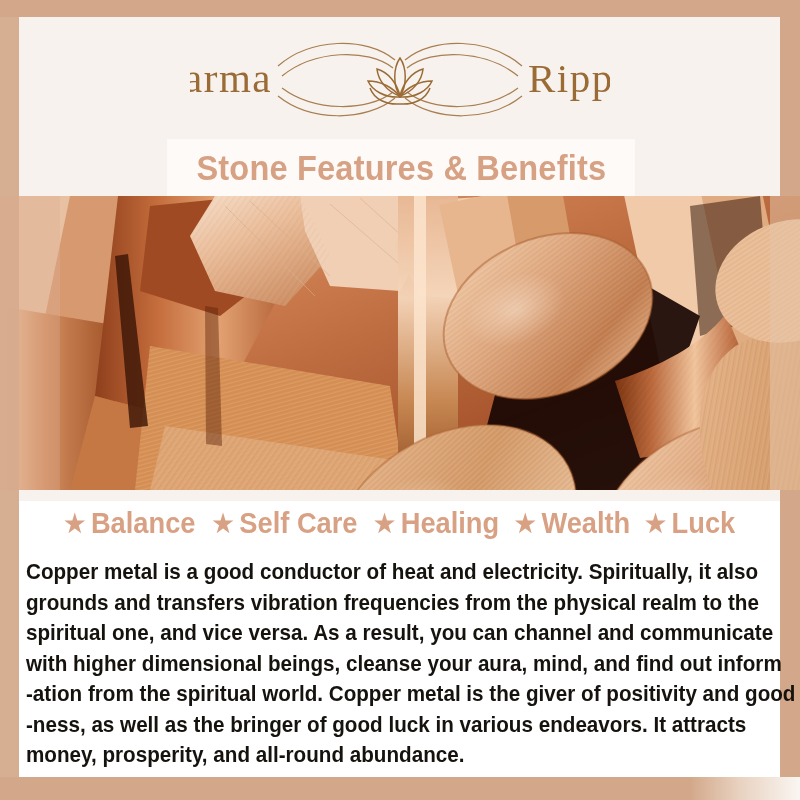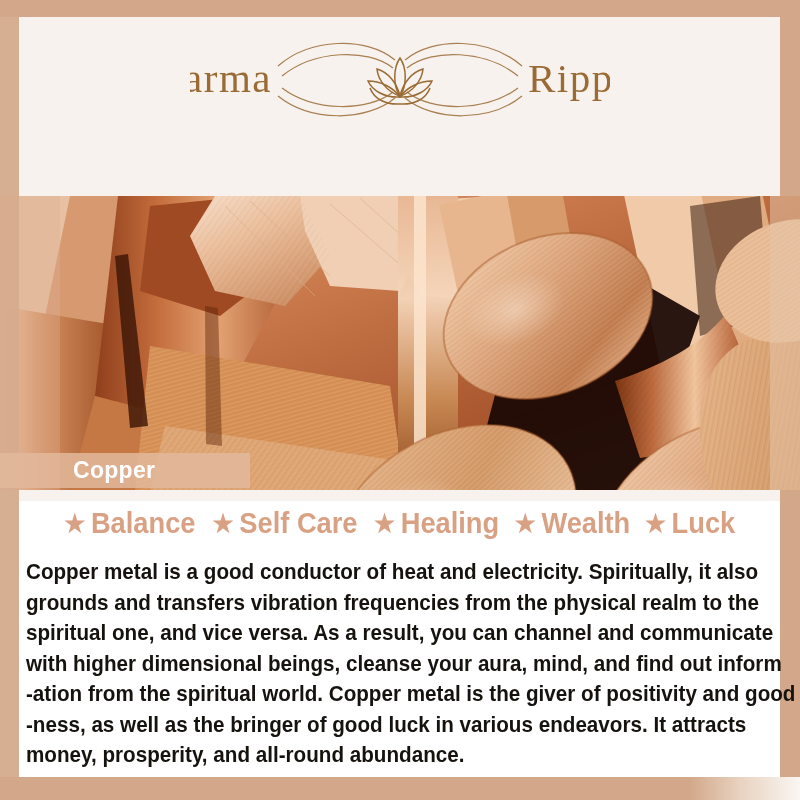--- a/index.html
+++ b/index.html
@@ -211,20 +211,23 @@
           <path d="M210 71 C 194 72, 182 64, 178 55 C 190 55, 203 61, 210 71 Z"></path>
           <path d="M210 71 C 226 72, 238 64, 242 55 C 230 55, 217 61, 210 71 Z"></path>
           <path d="M180 62 C 184 73, 196 79, 210 78 C 224 79, 236 73, 240 62"></path>
         </g>
         <text class="logo-word" x="82" y="66" text-anchor="end">Karma</text>
         <text class="logo-word" x="338" y="66" text-anchor="start">Ripple</text>
       </svg>
     </div>
   </div>
 
+  <div class="title-band">
+    <div class="title-text">Stone Features &amp; Benefits</div>
+  </div>
 
   <div class="photo">
     <svg width="800" height="294" viewBox="0 0 800 294" preserveAspectRatio="none">
       <defs>
         <linearGradient id="bgwarm" x1="0" y1="0" x2="1" y2="1">
           <stop offset="0%" stop-color="#e8bfa0"></stop>
           <stop offset="35%" stop-color="#c9794b"></stop>
           <stop offset="70%" stop-color="#a8552d"></stop>
           <stop offset="100%" stop-color="#d89a6e"></stop>
         </linearGradient>
@@ -364,23 +367,20 @@
           <ellipse cx="0" cy="0" rx="76" ry="60" fill="url(#brush2)" opacity="0.8"></ellipse>
         </g>
       </g>
 
       <rect x="770" y="0" width="30" height="294" fill="#e6c4a8" opacity="0.55"></rect>
 
       <rect x="0" y="0" width="19" height="294" fill="#d3a88a" opacity="0.9"></rect>
       <rect x="0" y="0" width="60" height="294" fill="#dcb094" opacity="0.35"></rect>
     </svg>
 
-    <div class="photo-caption">
-      <span>Copper</span>
-    </div>
   </div>
 
   <div class="strip"></div>
 
   <div class="content">
 
     <div class="benefits">
       <span class="benefit-item">
         <span class="benefit-star">★</span>
         <span class="benefit-label">Balance</span>

